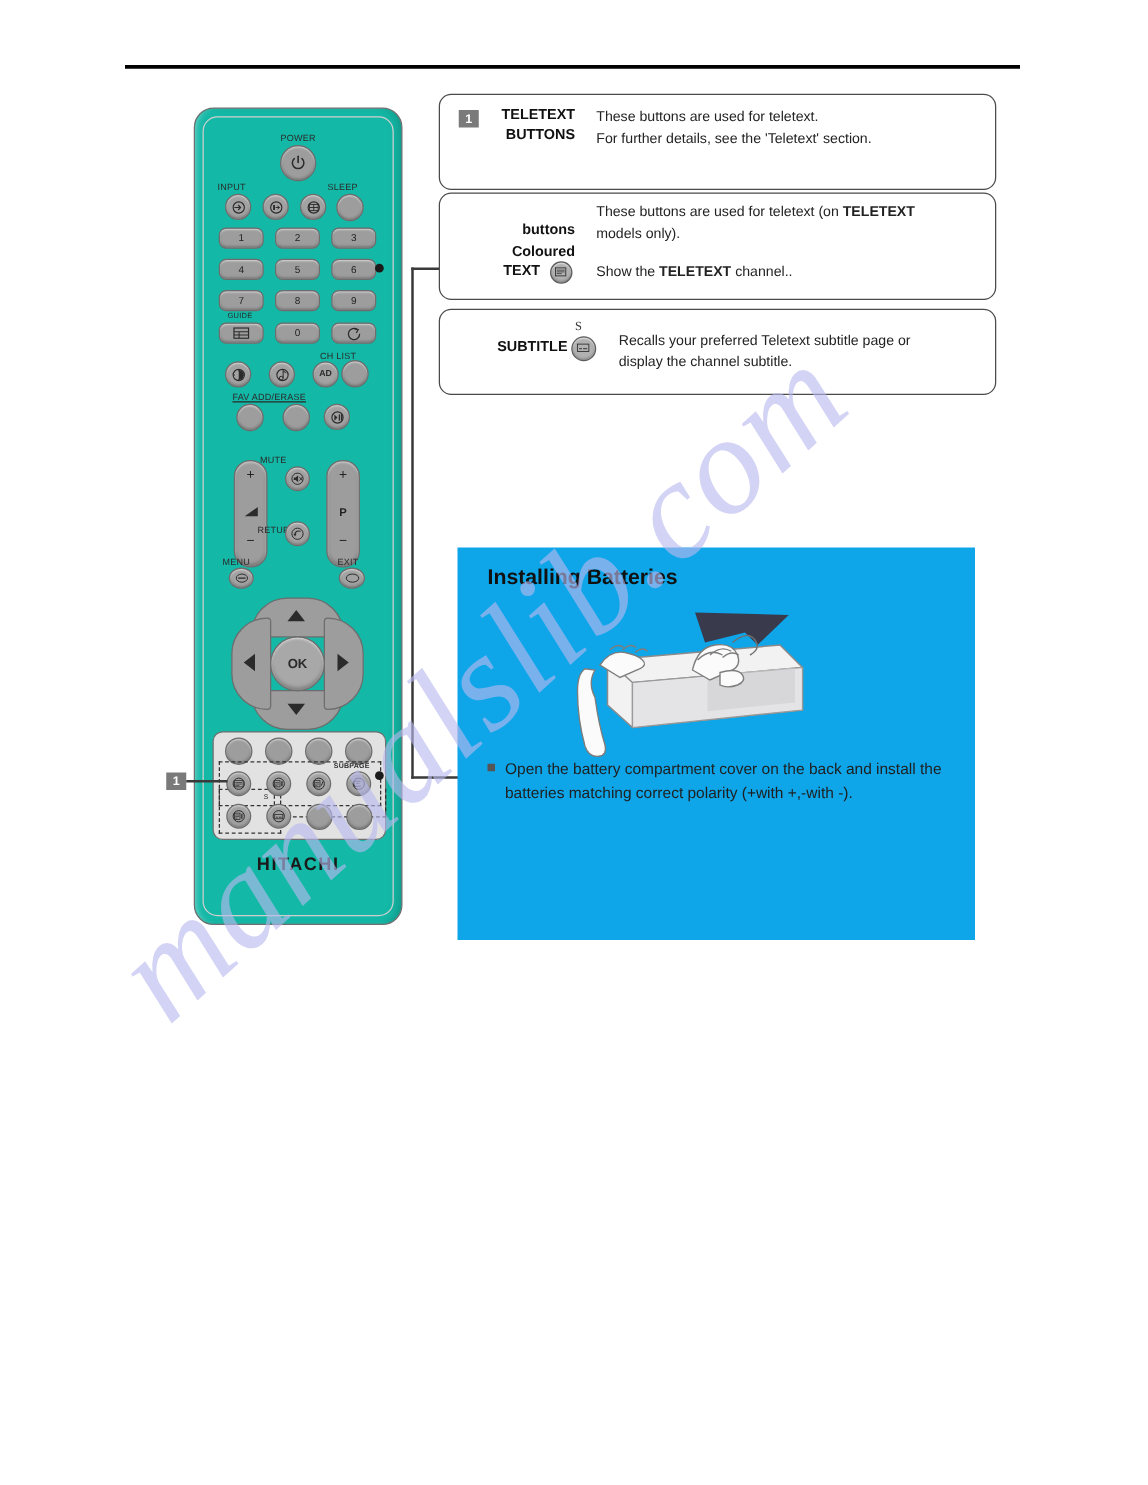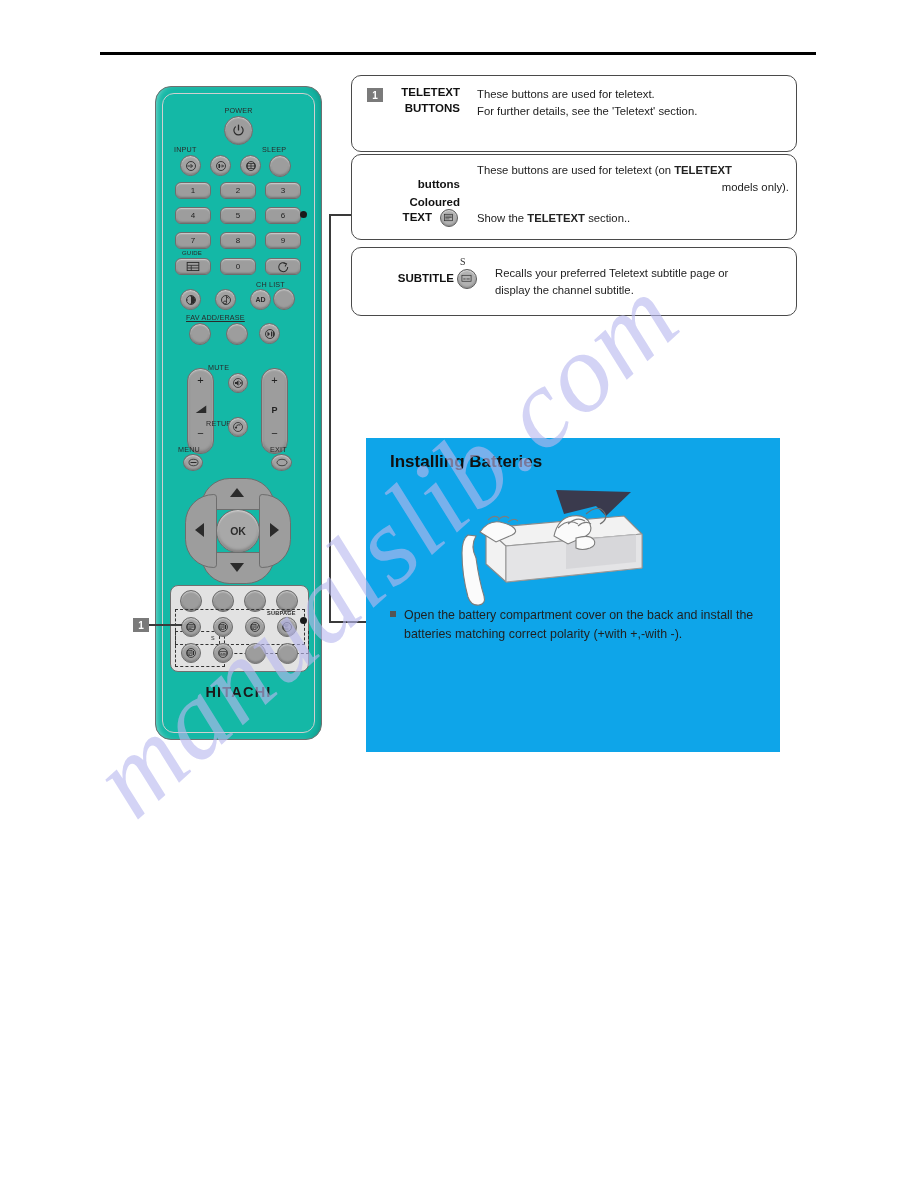--- a/index.html
+++ b/index.html
@@ -333,31 +333,31 @@
   <div class="desc" style="left:125px;top:10px;width:305px;">These buttons are used for teletext.</div>
   <div class="desc" style="left:125px;top:27px;width:310px;">For further details, see the 'Teletext' section.</div>
 </div>
 
 <div class="box" style="left:351px;top:154px;width:444px;height:84px;">
   <div class="lbl" style="left:30px;top:7px;width:78px;margin-top:34px;">Coloured</div>
   <div class="lbl" style="left:30px;top:23px;width:78px;">buttons</div>
   <div class="desc" style="left:125px;top:7px;width:312px;">
     <span>These buttons are used for teletext (on </span><b>TELETEXT</b>
   </div>
-  <div class="desc" style="left:125px;top:24px;width:312px;text-align:right;">models only).</div>
+  <div class="desc" style="left:125px;top:24px;width:312px;">models only).</div>
 
   <div class="lbl" style="left:28px;top:56px;width:52px;">TEXT</div>
   <span class="glyphbtn" style="position:absolute;left:88px;top:54px;">
     <svg style="position:absolute;left:2px;top:2px;" width="11" height="11" viewBox="0 0 24 24">
       <rect x="3" y="5" width="18" height="14" fill="none" stroke="#2b2b2b" stroke-width="1.5"></rect>
       <path d="M5 9 H19 M5 12 H19 M5 15 H14" stroke="#2b2b2b" stroke-width="1.3"></path>
     </svg>
   </span>
   <div class="desc" style="left:125px;top:55px;width:312px;">
-    <span>Show the </span><b>TELETEXT</b><span> section..</span>
+    <span>Show the </span><b>TELETEXT</b><span> channel..</span>
   </div>
 </div>
 
 <div class="box" style="left:351px;top:247px;width:444px;height:67px;">
   <div class="lbl" style="left:18px;top:24px;width:84px;">SUBTITLE</div>
   <div style="position:absolute;left:108px;top:8px;font-size:10px;color:#333;font-family:'Liberation Serif',serif;">S</div>
   <span class="glyphbtn" style="position:absolute;left:105px;top:21px;width:18px;height:18px;">
     <svg style="position:absolute;left:3px;top:4px;" width="11" height="9" viewBox="0 0 24 18">
       <rect x="2" y="2" width="20" height="13" fill="none" stroke="#2b2b2b" stroke-width="1.5"></rect>
       <path d="M5 10 H10 M12 10 H19" stroke="#2b2b2b" stroke-width="1.6"></path>

